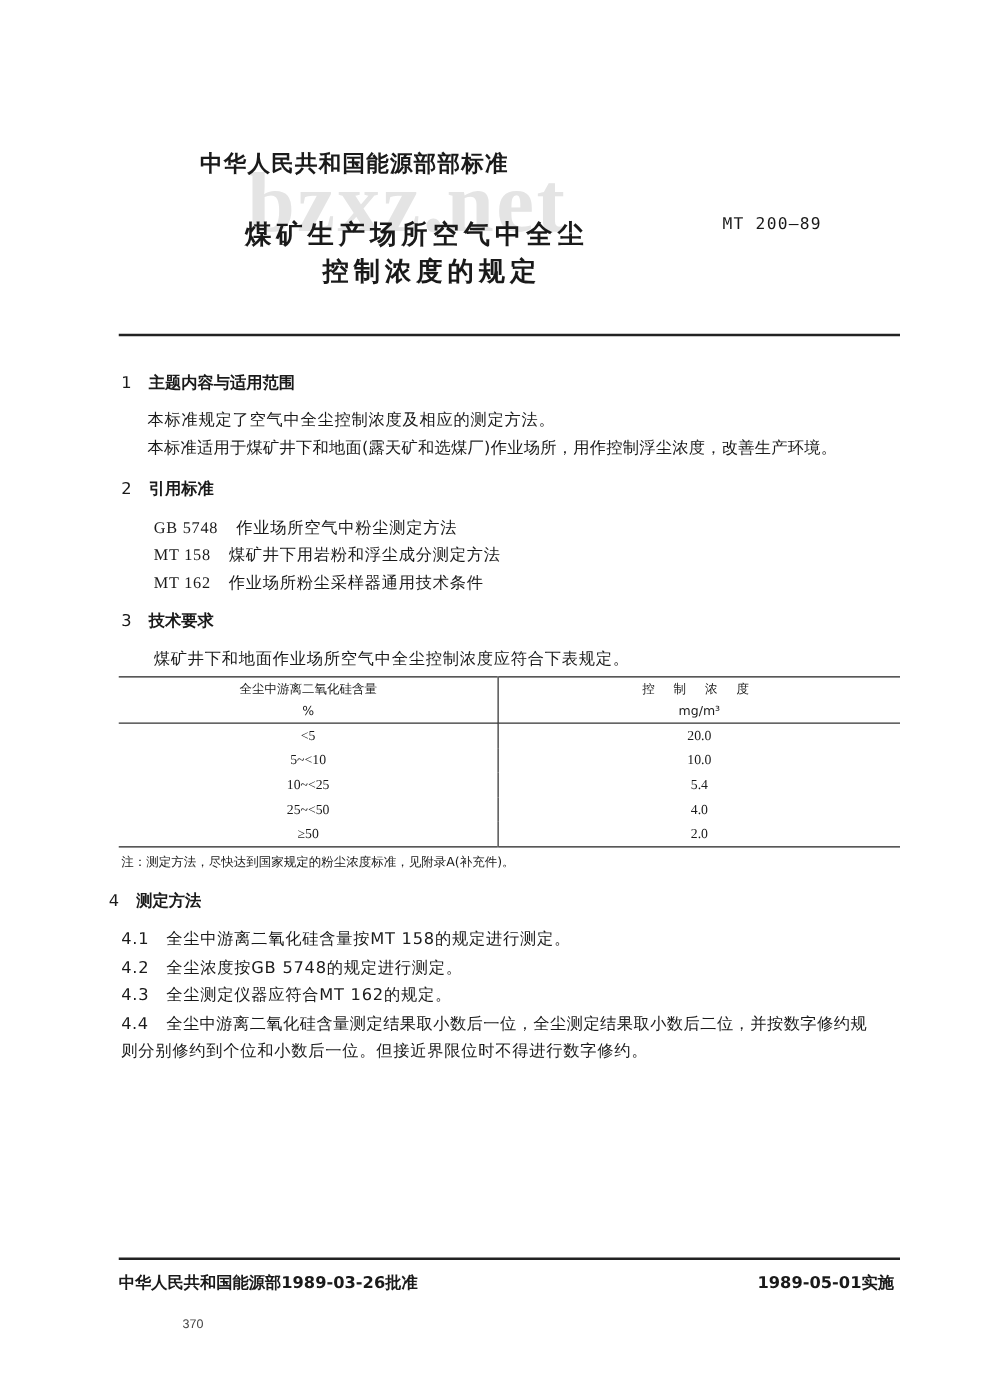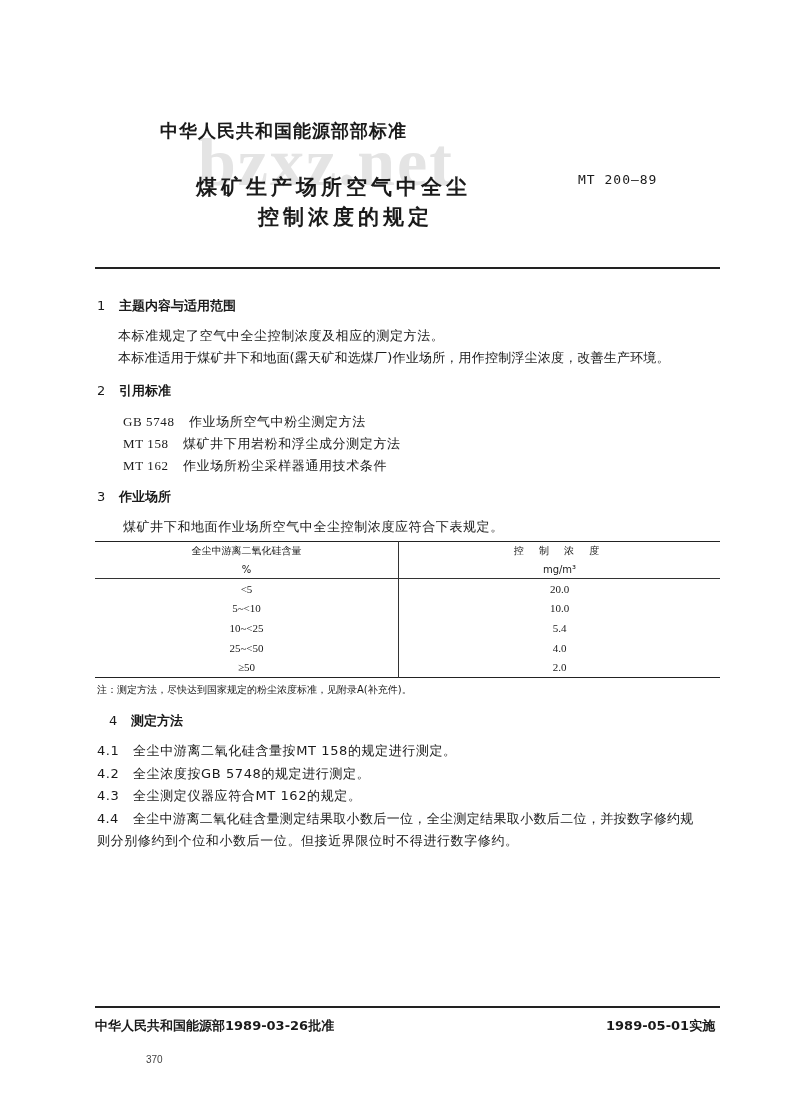--- a/index.html
+++ b/index.html
@@ -65,21 +65,21 @@
   <span class="ref-code">GB 5748</span><span>作业场所空气中粉尘测定方法</span>
 </div>
 <div class="abs body-text" style="left:123px; top:435px;">
   <span class="ref-code" style="width:60px;">MT 158</span><span>煤矿井下用岩粉和浮尘成分测定方法</span>
 </div>
 <div class="abs body-text" style="left:123px; top:457px;">
   <span class="ref-code" style="width:60px;">MT 162</span><span>作业场所粉尘采样器通用技术条件</span>
 </div>
 
 <div class="abs sec-head" style="left:97px; top:488px;">
-  <span class="num">3</span><span>作业场所</span>
+  <span class="num">3</span><span>技术要求</span>
 </div>
 <div class="abs body-text" style="left:123px; top:518px;">煤矿井下和地面作业场所空气中全尘控制浓度应符合下表规定。</div>
 
 <table class="limits">
   <thead>
     <tr>
       <th class="col1">全尘中游离二氧化硅含量</th>
       <th style="letter-spacing:6px;">控 制 浓 度</th>
     </tr>
     <tr class="head-last">
@@ -106,21 +106,21 @@
     </tr>
     <tr>
       <td class="col1">≥50</td>
       <td>2.0</td>
     </tr>
   </tbody>
 </table>
 
 <div class="abs note">注：测定方法，尽快达到国家规定的粉尘浓度标准，见附录A(补充件)。</div>
 
-<div class="abs sec-head" style="left:109px; top:712px;">
+<div class="abs sec-head" style="left:87px; top:712px;">
   <span class="num">4</span><span>测定方法</span>
 </div>
 <div class="abs body-text" style="left:97px; top:742px;">
   <span class="clause-num" style="width:36px;">4.1</span><span>全尘中游离二氧化硅含量按MT 158的规定进行测定。</span>
 </div>
 <div class="abs body-text" style="left:97px; top:765px;">
   <span class="clause-num" style="width:36px;">4.2</span><span>全尘浓度按GB 5748的规定进行测定。</span>
 </div>
 <div class="abs body-text" style="left:97px; top:787px;">
   <span class="clause-num" style="width:36px;">4.3</span><span>全尘测定仪器应符合MT 162的规定。</span>

